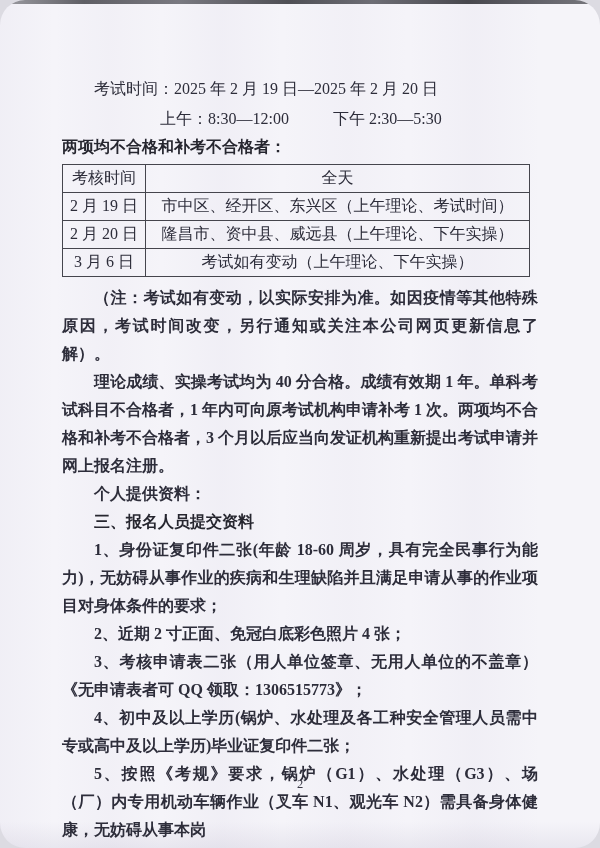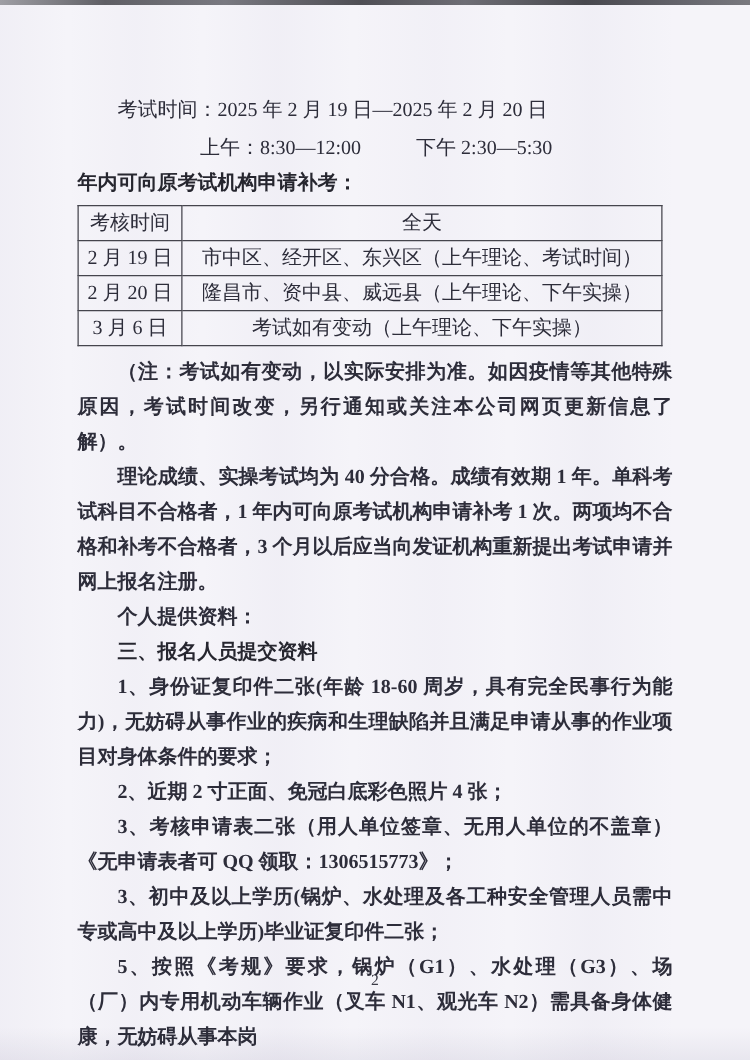--- a/index.html
+++ b/index.html
@@ -15,20 +15,21 @@
     color:#2d2d3a;
     background:
       linear-gradient(to top, rgba(165,160,185,0.16), rgba(165,160,185,0) 26px),
       linear-gradient(90deg,
         rgba(150,140,180,0.05) 0%, rgba(255,255,255,0) 9%,
         rgba(150,140,180,0.04) 18%, rgba(255,255,255,0) 27%,
         rgba(150,140,180,0.05) 37%, rgba(255,255,255,0) 47%,
         rgba(150,140,180,0.04) 58%, rgba(255,255,255,0) 68%,
         rgba(150,140,180,0.05) 79%, rgba(255,255,255,0) 90%),
       #f5f4f9;
+    border-radius: 25px;
   }
   .scan-top-edge {
     position:absolute; top:0; left:0; right:0; height:4px;
     background:linear-gradient(90deg,
       #8a8a90 0%, #3a3a40 14%, #5a5a62 30%, #26262c 48%,
       #4c4c54 62%, #1e1e24 78%, #44444c 92%, #5a5a60 100%);
     opacity:.8;
   }
   .content {
     position:absolute;
@@ -79,21 +80,21 @@
 
 <div class="scan">
   <div class="scan-top-edge"></div>
 
   <div class="content">
 
     <p class="line indent2">考试时间：2025 年 2 月 19 日—2025 年 2 月 20 日</p>
 
     <p class="line sessions"><span>上午：8:30—12:00</span><span class="gap"></span><span>下午 2:30—5:30</span></p>
 
-    <p class="line bold intro">年内可向原考试机构申请补考：</p>
+    <p class="line bold intro">两项均不合格和补考不合格者：</p>
 
     <table class="sched">
       <tbody>
           <tr>
         <th class="col-time">考核时间</th>
         <th>全天</th>
       </tr>
       <tr>
         <td class="col-time">2 月 19 日</td>
         <td>市中区、经开区、东兴区（上午理论、考试时间）</td>
@@ -113,19 +114,19 @@
 
     <p class="para">理论成绩、实操考试均为 40 分合格。成绩有效期 1 年。单科考试科目不合格者，1 年内可向原考试机构申请补考 1 次。两项均不合格和补考不合格者，3 个月以后应当向发证机构重新提出考试申请并网上报名注册。</p>
 
     <p class="para">个人提供资料：</p>
 
     <p class="para bold">三、报名人员提交资料</p>
 
     <p class="para">1、身份证复印件二张(年龄 18-60 周岁，具有完全民事行为能力)，无妨碍从事作业的疾病和生理缺陷并且满足申请从事的作业项目对身体条件的要求；</p>
     <p class="para">2、近期 2 寸正面、免冠白底彩色照片 4 张；</p>
     <p class="para">3、考核申请表二张（用人单位签章、无用人单位的不盖章）《无申请表者可 QQ 领取：1306515773》；</p>
-    <p class="para">3、初中及以上学历(锅炉、水处理及各工种安全管理人员需中专或高中及以上学历)毕业证复印件二张；</p>
+    <p class="para">4、初中及以上学历(锅炉、水处理及各工种安全管理人员需中专或高中及以上学历)毕业证复印件二张；</p>
     <p class="para">5、按照《考规》要求，锅炉（G1）、水处理（G3）、场（厂）内专用机动车辆作业（叉车 N1、观光车 N2）需具备身体健康，无妨碍从事本岗</p>
 
   </div>
 
   <div class="pagenum">2</div>
 </div>
 
 </body></html>

